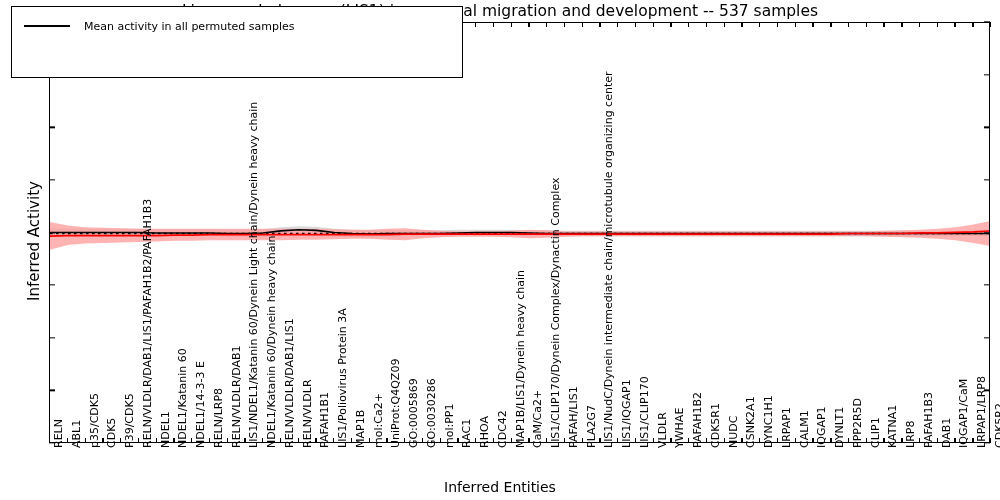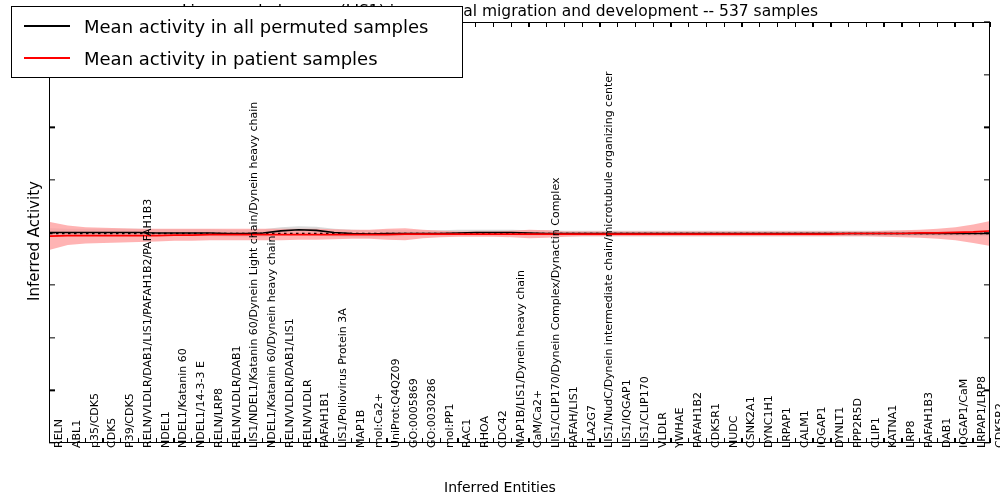--- a/index.html
+++ b/index.html
@@ -76,21 +76,21 @@
     z-index:6;
   }
   .legrow{
     position:absolute;left:12px;height:32px;
     display:flex;align-items:center;
   }
   .legrow.a{top:3px;}
   .legrow.b{top:35px;}
   .legline{width:46px;height:0;border-top:2px solid #000;margin-right:14px;}
   .legline.red{border-top-color:#ff0000;}
-  .legtxt{font-size:18px;color:#000;white-space:nowrap;}
+  .legtxt{font-size:11px;color:#000;white-space:nowrap;}
 </style>
 </head>
 <body>
 
 <div id="fig">
 
   <div id="title">Lissencephaly gene (LIS1) in neuronal migration and development -- 537 samples</div>
 
   <div id="ylabel">Inferred Activity</div>
 
@@ -289,20 +289,16 @@
       <div class="xlab" style="left: 958.491px;">IQGAP1/CaM</div>
       <div class="xlab" style="left: 976.245px;">LRPAP1/LRP8</div>
       <div class="xlab" style="left: 994px;">CDK5R2</div>
     </div>
 
   <div id="legend">
     <div class="legrow a">
       <span class="legline"></span>
       <span class="legtxt">Mean activity in all permuted samples</span>
     </div>
-    <div class="legrow b">
-      <span class="legline red"></span>
-      <span class="legtxt">Mean activity in patient samples</span>
-    </div>
   </div>
 
   <div id="xlabel">Inferred Entities</div>
 </div>
 
 </body></html>

